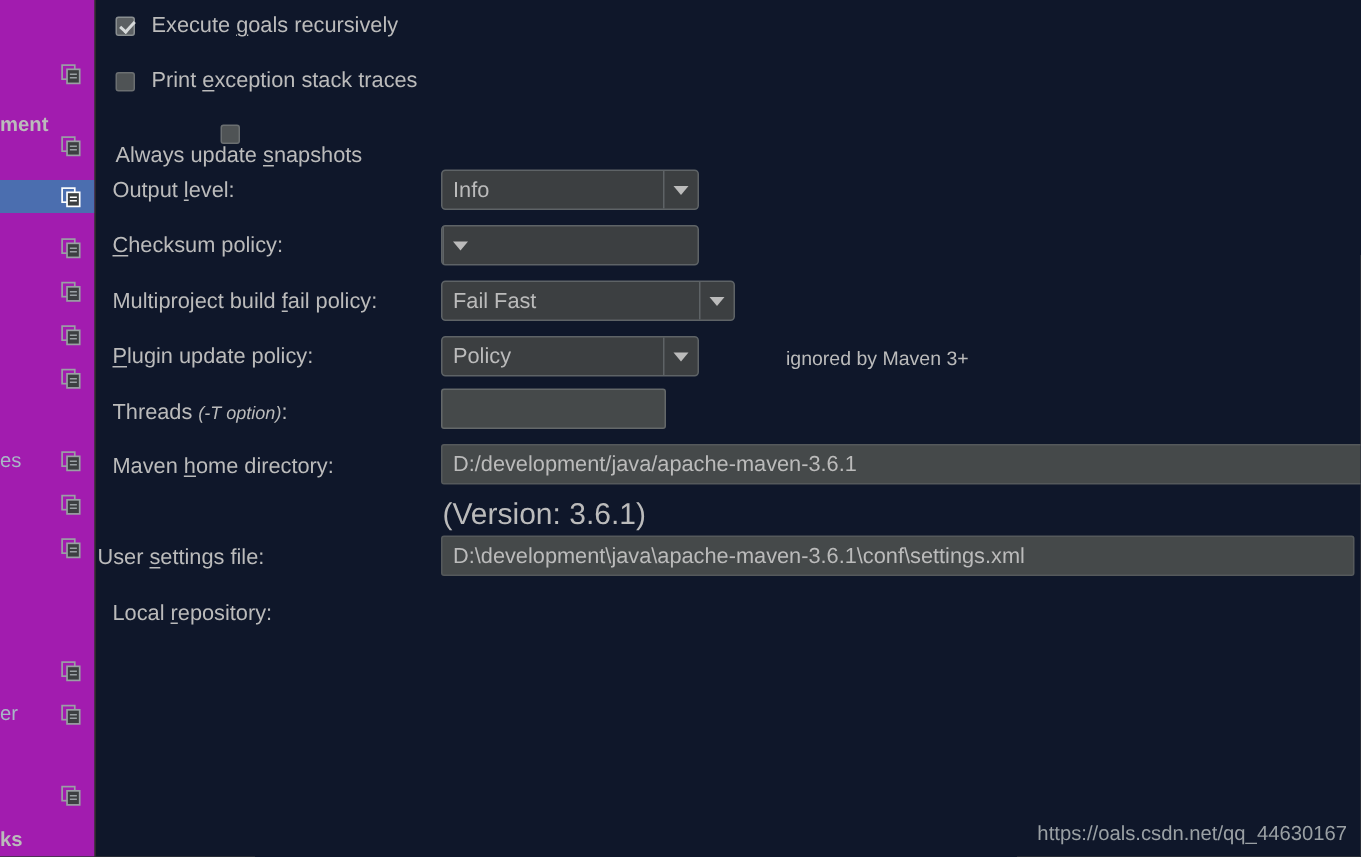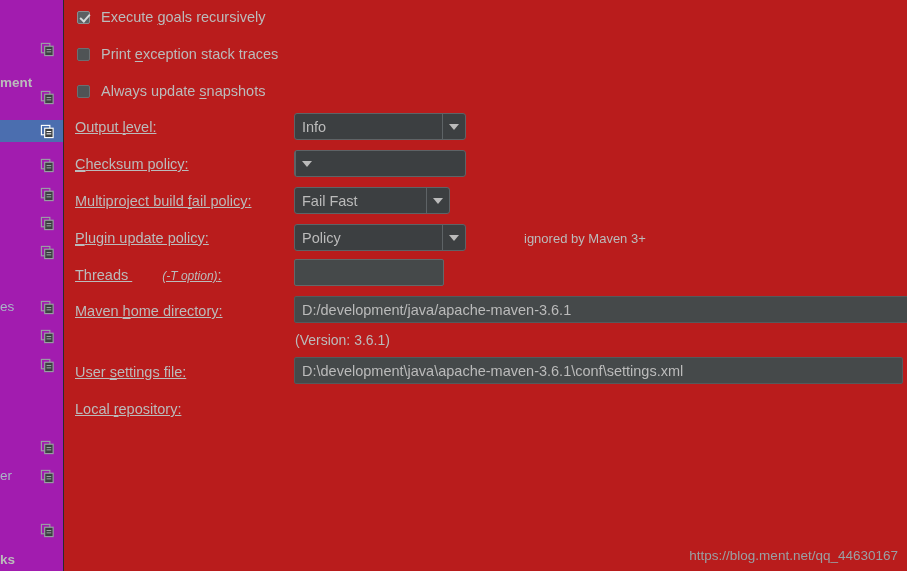--- a/index.html
+++ b/index.html
@@ -47,21 +47,21 @@
   .tree-icon {
     position: absolute;
     right: 8px; top: 4px;
     width: 15px; height: 15px;
   }
 
   
   #panel {
     position: absolute; left: 64px; top: 0;
     width: 843px; height: 571px;
-    background: #b91c1c;
+    background: #0f172a;
   }
 
   .row { position: absolute; left: 0; }
 
   
   .cb-row { display: flex; align-items: center; }
   .cbox {
     width: 13px; height: 13px;
     border-radius: 2px;
     background: #4f5355;
@@ -85,28 +85,26 @@
     color: #bbbbbb;
     white-space: nowrap;
   }
 
   .field-label {
     position: absolute;
     font-size: 14.5px;
     color: #bbbbbb;
     white-space: nowrap;
     line-height: 20px;
-    text-decoration: underline;
   }
   .mn { text-decoration: underline; text-underline-offset: 2px; }
   .italic-note {
     font-style: italic;
     font-size: 12px;
     color: #bbbbbb;
-    margin-left: 30px;
   }
 
   
   .combo {
     position: absolute;
     height: 27px;
     background: #3c3f41;
     border: 1px solid #5e6366;
     border-radius: 3px;
     display: flex; align-items: stretch;
@@ -155,21 +153,21 @@
 
   .side-note {
     position: absolute;
     font-size: 13px;
     color: #bbbbbb;
     white-space: nowrap;
     margin-left: 47px;
   }
   .version-note {
     position: absolute;
-    font-size: 14px;
+    font-size: 20px;
     color: #bbbbbb;
     white-space: nowrap;
   }
 
   #watermark {
     position: absolute;
     right: 9px; bottom: 8px;
     font-size: 13.5px;
     color: #9aa0a4;
     white-space: nowrap;
@@ -301,42 +299,42 @@
     <div class="row cb-row" style="top:9px; left:13px;">
       <span class="cbox checked"></span>
       <span class="cb-label">Execute <span class="mn">g</span>oals recursively</span>
     </div>
 
     <div class="row cb-row" style="top:46px; left:13px;">
       <span class="cbox"></span>
       <span class="cb-label">Print <span class="mn">e</span>xception stack traces</span>
     </div>
 
-    <div class="row cb-row" style="top:83px; left:13px;">
+    <div class="row cb-row" style="top:83px; left:13px;flex-direction:column;">
       <span class="cbox"></span>
       <span class="cb-label">Always update <span class="mn">s</span>napshots</span>
     </div>
 
     <div class="field-label" style="top:117px; left:11px;">Output <span class="mn">l</span>evel:</div>
     <div class="combo" style="top:113px; left:230px; width:172px;gap:35px;">
       <div class="combo-value">Info</div>
       <div class="combo-arrow">
           <i></i>
         </div>
     </div>
 
     <div class="field-label" style="top:154px; left:11px;"><span class="mn">C</span>hecksum policy:</div>
     <div class="combo" style="top:150px; left:230px; width:172px;">
       <div class="combo-arrow">
           <i></i>
         </div>
     </div>
 
     <div class="field-label" style="top:191px; left:11px;">Multiproject build <span class="mn">f</span>ail policy:</div>
-    <div class="combo" style="top:187px; left:230px; width:156px;gap:48px;">
+    <div class="combo" style="top:187px; left:230px; width:196px;gap:48px;">
       <div class="combo-value">Fail Fast</div>
       <div class="combo-arrow">
           <i></i>
         </div>
     </div>
 
     <div class="field-label" style="top:228px; left:11px;"><span class="mn">P</span>lugin update policy:</div>
     <div class="combo" style="top:224px; left:230px; width:172px;">
       <div class="combo-value">Policy</div>
       <div class="combo-arrow">
@@ -350,23 +348,23 @@
         <span></span>
       </div>
 
     <div class="field-label" style="top:301px; left:11px;">Maven <span class="mn">h</span>ome directory:</div>
     <div class="tfield flat" style="top:296px; left:230px; width:625px;">
         <span>D:/development/java/apache-maven-3.6.1</span>
       </div>
 
     <div class="version-note" style="top:332px; left:231px;">(Version: 3.6.1)</div>
 
-    <div class="field-label" style="top:362px; left:11px;">User <span class="mn">s</span>ettings file:</div>
+    <div class="field-label" style="top:362px; left:1px;">User <span class="mn">s</span>ettings file:</div>
     <div class="tfield flat" style="top:357px; left:230px; width:609px;">
         <span>D:\development\java\apache-maven-3.6.1\conf\settings.xml</span>
       </div>
 
     <div class="field-label" style="top:399px; left:11px;">Local <span class="mn">r</span>epository:</div>
 
   </div>
 
-  <div id="watermark">https://blog.ment.net/qq_44630167</div>
+  <div id="watermark">https://oals.csdn.net/qq_44630167</div>
 </div>
 
 </body></html>

